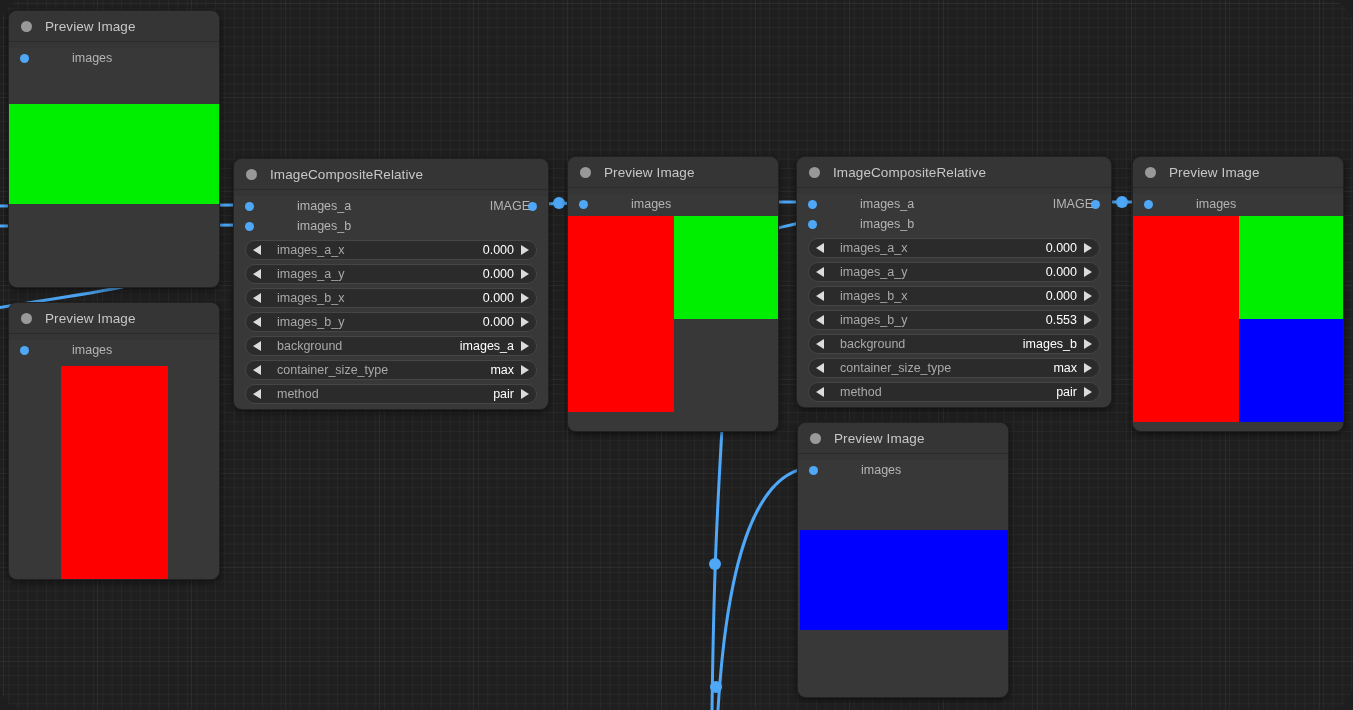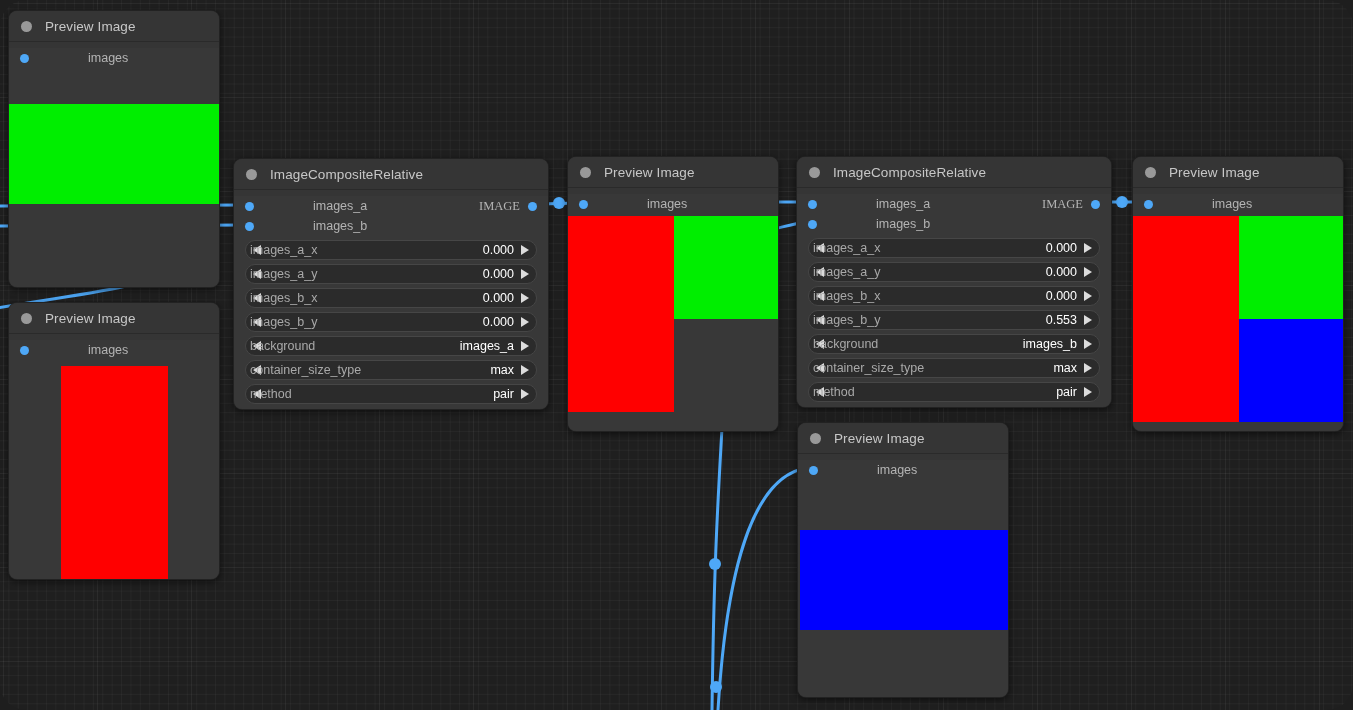--- a/index.html
+++ b/index.html
@@ -89,22 +89,22 @@
     border-radius: 50%;
     background: #4ea8f7;
   }
   .slot-dot.in  { left: 11px; }
   .slot-dot.out { right: 11px; }
   .slot-label {
     color: #b4b4b4;
     font-size: 12.5px;
     position: absolute;
   }
-  .slot-label.in  { left: 44px; padding-left: 35px; }
-  .slot-label.out { right: 28px; font-family: Liberation Serif, serif; }
+  .slot-label.in  { left: 28px; padding-left: 35px; }
+  .slot-label.out { right: 18px; }
 
   
   .widgets { padding: 4px 11px 0 11px; }
   .widget {
     position: relative;
     height: 20px;
     margin-bottom: 4px;
     border-radius: 10px;
     background: #2b2b2b;
     border: 1px solid #464646;
@@ -122,21 +122,21 @@
   .w-arrow.left {
     left: 7px;
     border-right: 8px solid #dcdcdc;
   }
   .w-arrow.right {
     right: 7px;
     border-left: 8px solid #dcdcdc;
   }
   .w-name {
     position: absolute;
-    left: 4px;
+    left: 31px;
     color: #a9a9a9;
     font-size: 12.5px;
     white-space: nowrap;
   }
   .w-value {
     position: absolute;
     right: 22px;
     color: #ffffff;
     font-size: 12.5px;
     white-space: nowrap;

